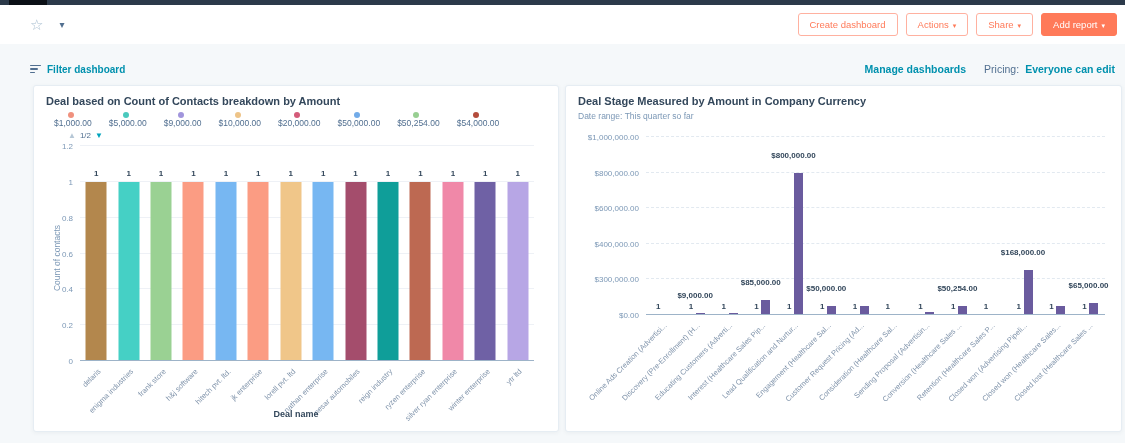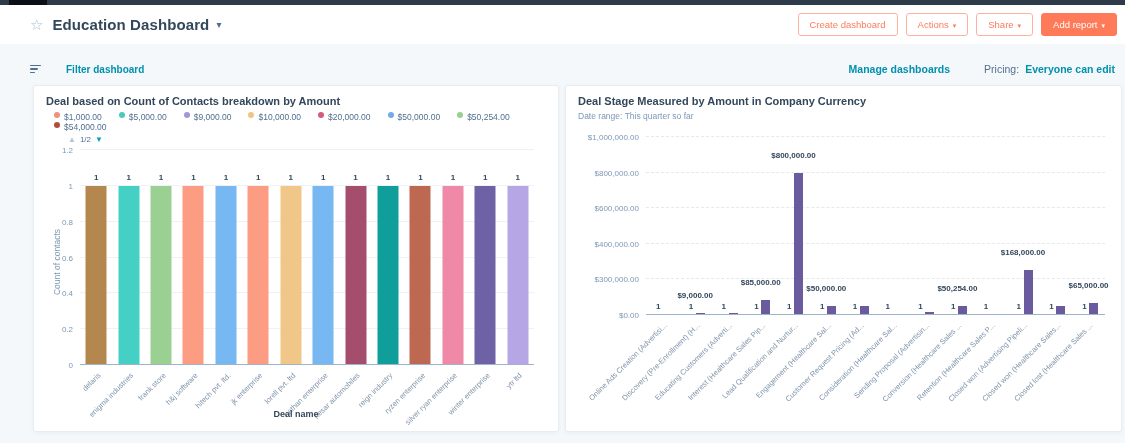--- a/index.html
+++ b/index.html
@@ -13,39 +13,39 @@
   .star { font-size:15px; color:#a9bfd1; margin-right:9px; line-height:1; cursor:pointer; }
   .dash-title { font-size:15px; font-weight:bold; color:var(--text-dark,#33475b); letter-spacing:.1px; }
   .title-caret { font-size:10px; color:#516f90; margin-left:7px; cursor:pointer; }
   .hspacer { flex:1; }
   .btn { font-family:inherit; font-size:9.5px; padding:5px 11px; border-radius:3px; border:1px solid #ffb1a0;
          background:#fff; color:var(--accent,#ff7a59); margin-left:8px; cursor:pointer; white-space:nowrap; }
   .btn .bcaret { font-size:7px; margin-left:4px; }
   .btn.primary { background:var(--accent,#ff7a59); border-color:var(--accent,#ff7a59); color:#fff; }
 
   .subbar { display:flex; align-items:center; padding:19px 10px 0 30px; }
-  .filter-group { display:flex; align-items:center; gap:25px; cursor:pointer; }
+  .filter-group { display:flex; align-items:center; gap:6px; cursor:pointer; }
   .filter-icon { display:inline-flex; flex-direction:column; gap:2px; }
   .filter-icon i { display:block; height:1.6px; background:#516f90; border-radius:1px; }
   .filter-icon i:nth-child(1){ width:11px; } .filter-icon i:nth-child(2){ width:8px; } .filter-icon i:nth-child(3){ width:5px; }
   .filter-label { font-size:10px; font-weight:bold; color:var(--link,#0091ae); }
-  .sub-right { margin-left:auto; display:flex; align-items:flex-end; gap:34px; }
+  .sub-right { margin-left:auto; display:flex; align-items:flex-end; gap:18px; }
   .link { font-size:10.5px; font-weight:bold; color:var(--link,#0091ae); cursor:pointer; }
   .assigned { font-size:10.5px; color:#516f90; }
   .assigned .link { margin-left:6px; }
 
   .cards { display:flex; gap:6px; margin:10px 3px 0 33px; height:347px; }
   .card { background:#fff; border:1px solid var(--card-border,#e6edf3); border-radius:3px;
           box-shadow:0 1px 4px rgba(45,62,80,.06); padding:9px 12px; position:relative; }
   .card.left { width:526px; } .card.right { flex:1; }
 
   .chart-title { font-size:11px; font-weight:bold; color:var(--text-dark,#33475b); }
   .chart-sub { font-size:8.5px; color:#7c98b6; margin-top:4px; }
   .legend { display:flex; flex-wrap:wrap; margin-top:5px; margin-left:8px; }
-  .leg-item { display:flex; align-items:flex-start; margin-right:17px; cursor:pointer; }
+  .leg-item { display:flex; align-items:center; margin-right:17px; cursor:pointer;flex-direction:column; }
   .leg-dot { width:6px; height:6px; border-radius:50%; margin-right:4px; flex:none; }
   .leg-label { font-size:8.5px; color:#516f90; white-space:nowrap; }
   .pager { display:flex; align-items:center; gap:4px; margin:3px 0 0 22px; font-size:8px; color:#516f90; }
   .pg-up { color:#b6c7d6; font-size:8px; cursor:pointer; }
   .pg-down { color:#00a4bd; font-size:8px; cursor:pointer; }
 
   .chart-wrap { position:relative; }
   .plot { position:relative; display:flex; align-items:flex-end; }
   .plot.left-plot  { margin:6px 12px 0 34px; height:215px; }
   .plot.right-plot { margin:16px 4px 0 68px; height:178px; }
@@ -68,21 +68,20 @@
 </style>
 </head>
 <body>
 
 <div class="top-strip">
     <span class="seg"></span>
   </div>
 
 <header>
   <span class="star">☆</span>
-  <h1 class="dash-title">Education Dashboard</h1>
   <span class="title-caret">▾</span>
   <div class="hspacer"></div>
   <button class="btn"><span>Create dashboard</span></button>
   <button class="btn"><span>Actions</span><span class="bcaret">▾</span></button>
   <button class="btn"><span>Share</span><span class="bcaret">▾</span></button>
   <button class="btn primary"><span>Add report</span><span class="bcaret">▾</span></button>
 </header>
 
 <div class="subbar">
   <div class="filter-group">

